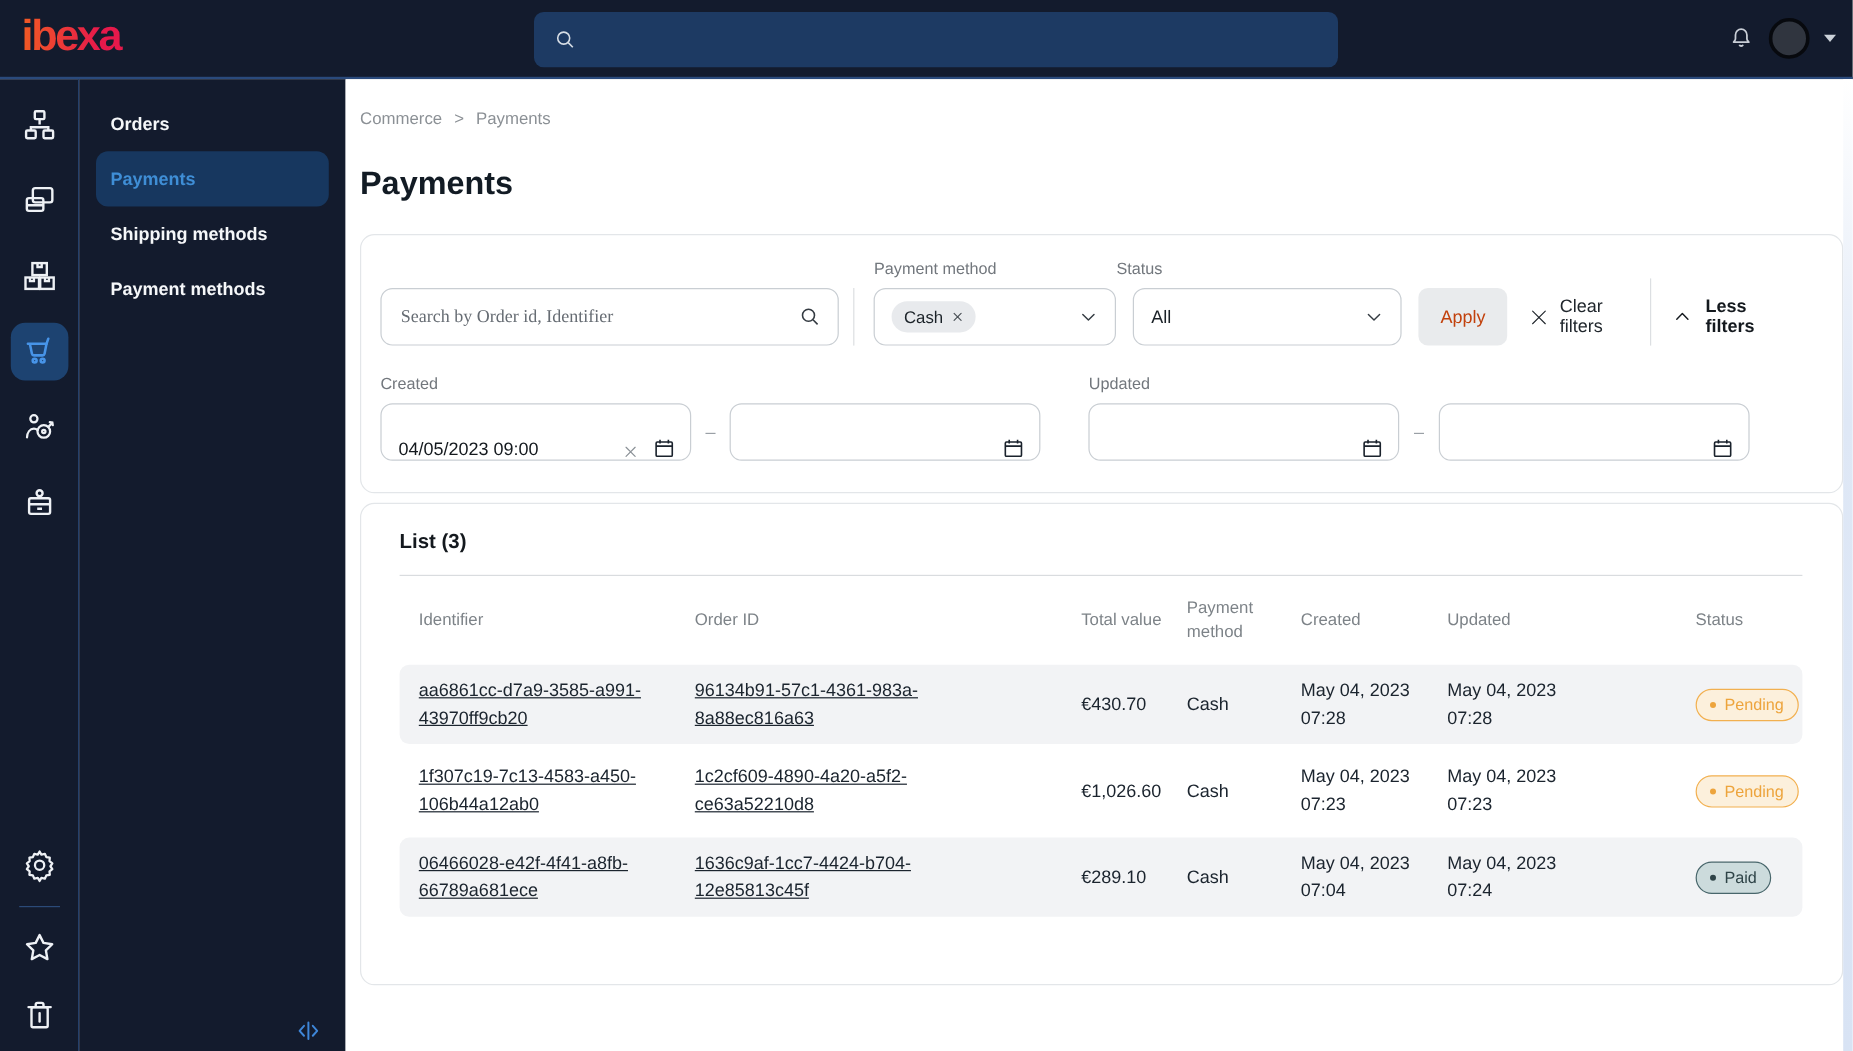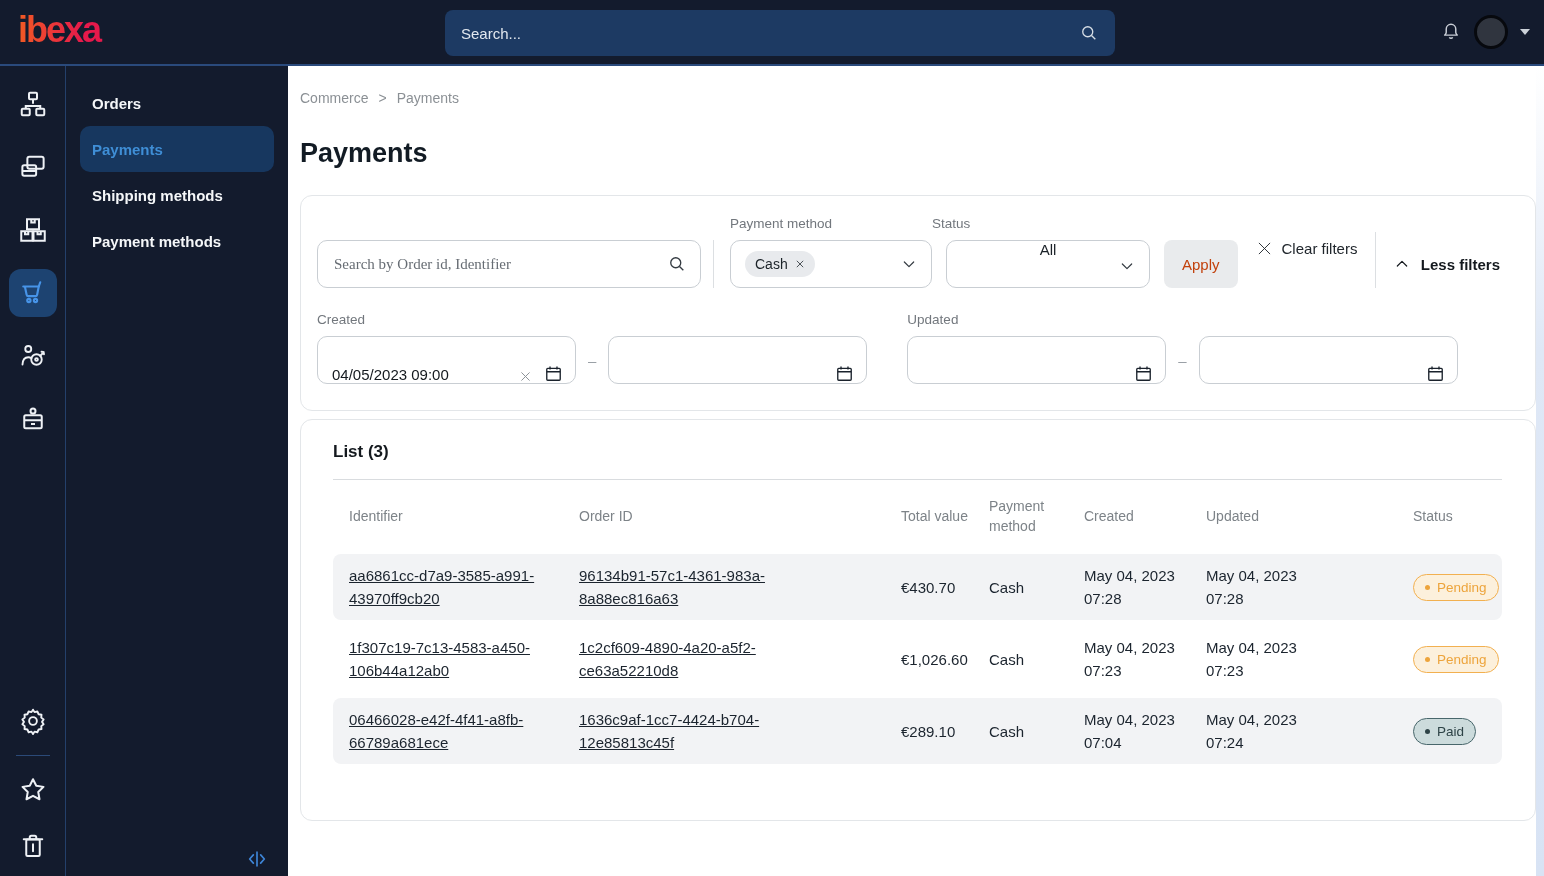--- a/index.html
+++ b/index.html
@@ -71,28 +71,28 @@
   .search-wrap input::placeholder { color:#666c73; }
   .search-wrap svg { position:absolute; right:14px; top:14px; width:20px; height:20px; color:#343b42; }
   .vdiv { width:1px; height:48px; background:#dcdfe2; margin:0 16px 0 12px; }
   .vdiv.tall { height:56px; margin:0 18px 0 0; }
   .field { display:flex; flex-direction:column; }
   .field-label { font-size:13.5px; color:#72777d; margin-bottom:9px; }
   .select-box { height:48px; border:1px solid #c9ced3; border-radius:10px; display:flex;
                 align-items:center; padding:0 14px; cursor:pointer; background:#fff; }
   .select-box .chev { width:16px; height:16px; color:#343b42; margin-left:auto; }
   .pm-select { width:202px; }
-  .status-select { width:204px; margin-left:14px;flex-direction:column; }
+  .status-select { width:224px; margin-left:14px; }
   .status-select .select-value { font-size:15px; color:#1b2228; }
   .chip { background:#e8eaed; border-radius:14px; padding:5px 10px; font-size:14px; color:#1b2228;
           display:flex; align-items:center; gap:7px; }
   .chip svg { width:10px; height:10px; color:#4c5258; cursor:pointer; }
   .apply-btn { margin-left:14px; height:48px; padding:0 18px; background:#e9ebed; border:none;
                border-radius:8px; font-size:15px; font-family:inherit; color:#c2410c; cursor:pointer; }
-  .clear-btn { margin-left:18px; height:48px; display:flex; align-items:flex-start; gap:9px;
+  .clear-btn { margin-left:18px; height:48px; display:flex; align-items:center; gap:9px;
                font-size:15px; color:#20262c; cursor:pointer; }
   .clear-btn svg { width:17px; height:17px; }
   .spacer { flex:1; }
   .toggle-filters { height:48px; display:flex; align-items:center; gap:11px; font-size:15px;
                     font-weight:700; color:#14191e; cursor:pointer; }
   .toggle-filters svg { width:16px; height:16px; }
 
   .filter-row2 { display:flex; margin-top:24px; }
   .range-inputs { display:flex; align-items:center; gap:12px; }
   .date-box { width:259px; height:48px; border:1px solid #c9ced3; border-radius:10px;
@@ -124,21 +124,20 @@
   .badge[data-status="Pending"] { background:#fcf0dc; border-color:#f2b050; color:#eda43c; }
   .badge[data-status="Paid"] { background:#ccdbdc; border-color:#48666b; color:#2e4347; }
 </style>
 </head>
 <body>
 
 <header class="topbar">
   <div class="brand">ibexa</div>
 
   <div class="topsearch">
-    <input type="text" placeholder="Search..." style="">
     <svg viewBox="0 0 24 24" fill="none" stroke="currentColor" stroke-width="1.6">
         <circle cx="10.5" cy="10.5" r="6"></circle>
         <path d="M15 15l4.6 4.6"></path>
       </svg>
   </div>
 
   <div class="top-right">
     <svg class="bell" viewBox="0 0 24 24" fill="none" stroke="currentColor" stroke-width="1.6" stroke-linejoin="round">
       <path d="M12 3.6a5.2 5.2 0 0 0-5.2 5.2v3.4c0 .8-.3 1.5-.8 2.1l-.9 1.1h13.8l-.9-1.1a3.3 3.3 0 0 1-.8-2.1V8.8A5.2 5.2 0 0 0 12 3.6z"></path>
       <path d="M10.3 17.7a1.8 1.8 0 0 0 3.4 0"></path>

